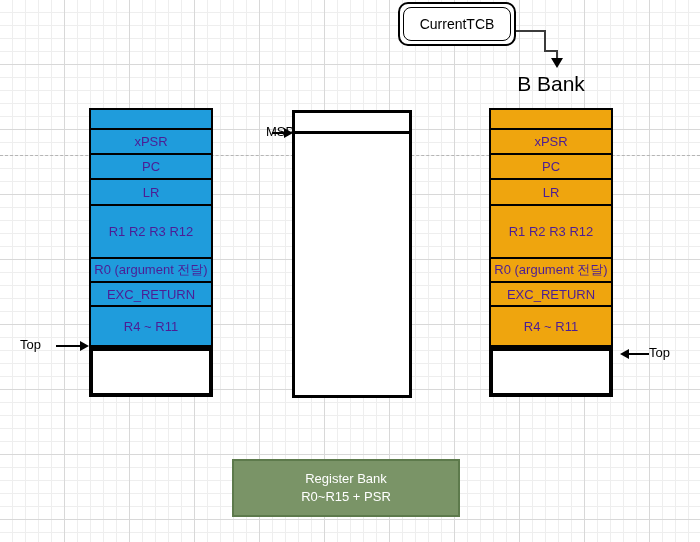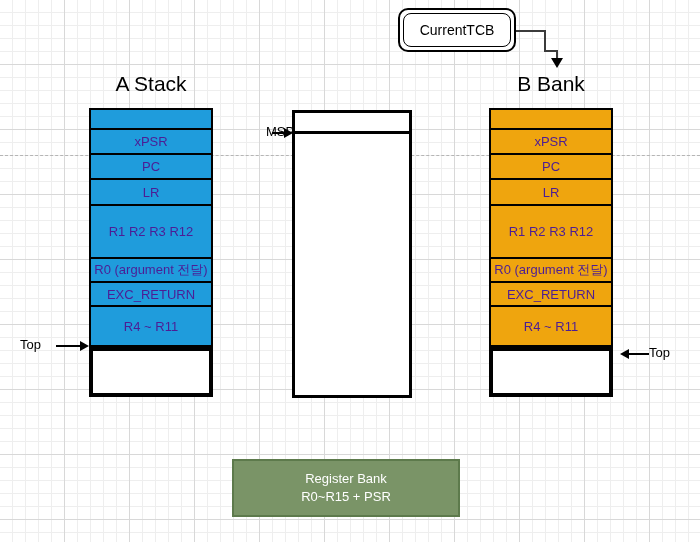--- a/index.html
+++ b/index.html
@@ -187,32 +187,31 @@
   .tcb-elbow-h { height: 2px; }
   .tcb-elbow-v { width: 2px; }
 </style>
 </head>
 <body>
 
 <div id="canvas">
 
   <div class="guide-dashed" style="top:155px;"></div>
 
-  <div class="tcb-box" style="left:398px; top:8px; width:118px; height:44px;">
+  <div class="tcb-box" style="left:398px; top:2px; width:118px; height:44px;">
     <div class="tcb-inner"></div>
     <span class="tcb-label">CurrentTCB</span>
   </div>
 
   <div class="tcb-elbow-h" style="left:516px; top:30px; width:30px;"></div>
   <div class="tcb-elbow-v" style="left:544px; top:30px; height:22px;"></div>
   <div class="tcb-elbow-h" style="left:544px; top:50px; width:14px;"></div>
   <div class="tcb-elbow-v" style="left:556px; top:50px; height:12px;"></div>
   <div class="arrow-head-down" style="left:551px; top:58px;"></div>
 
-  <div class="stack-title" style="left:89px; top:72px; width:124px;">A Stack</div>
 
 
   <div class="stack-title" style="left:489px; top:72px; width:124px;">B Bank</div>
 
   <div class="stack-col blue" style="left:89px; top:108px; width:124px; height:239px;">
     <div class="stack-cell" style="height:20px;"></div>
     <div class="stack-cell" style="height:25px;">xPSR</div>
     <div class="stack-cell" style="height:25px;">PC</div>
     <div class="stack-cell" style="height:26px;">LR</div>
     <div class="stack-cell" style="height:53px;">R1 R2 R3 R12</div>

